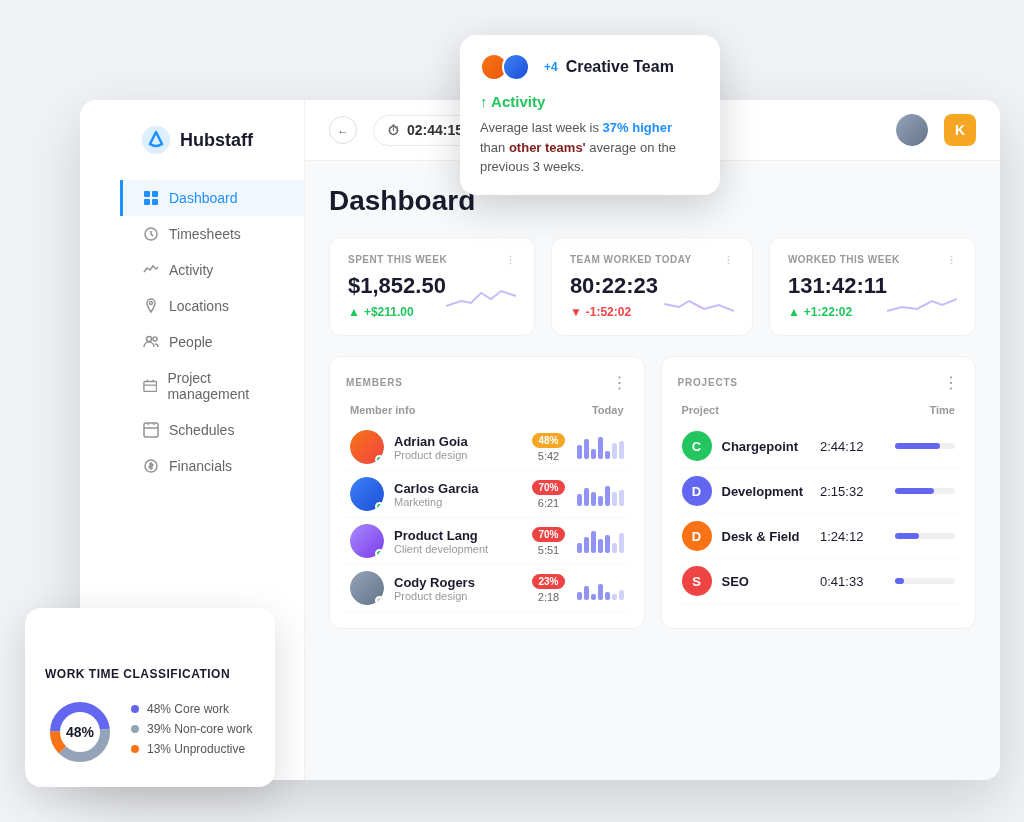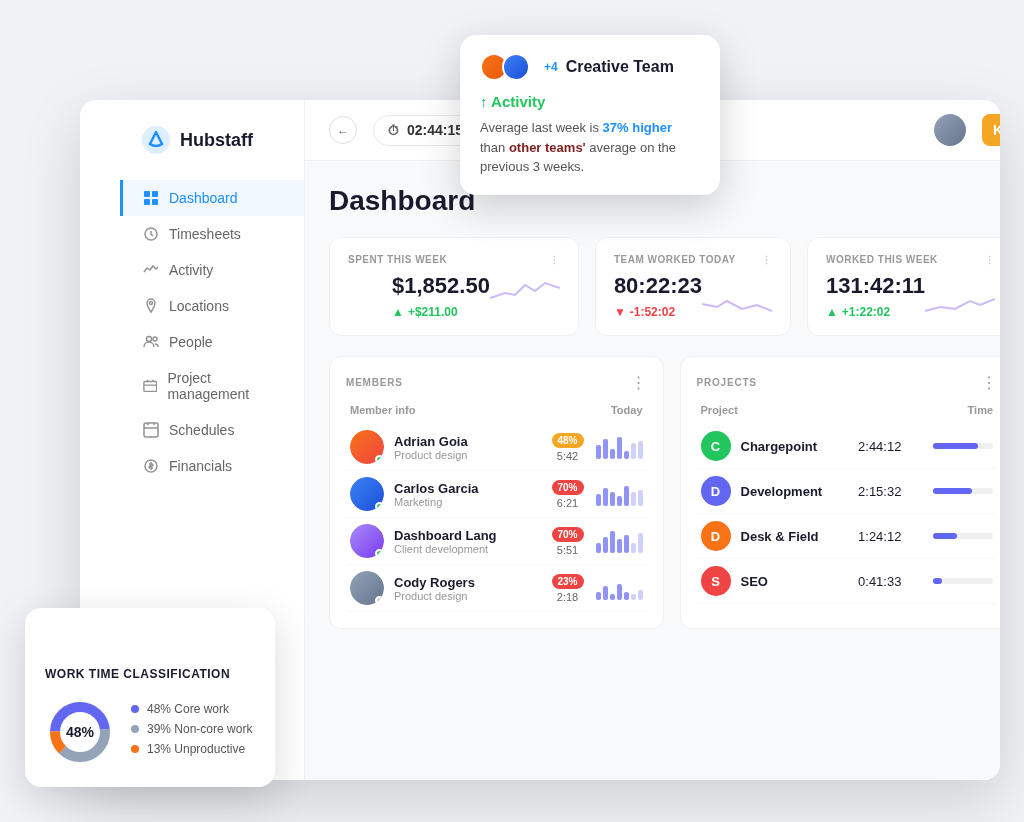--- a/index.html
+++ b/index.html
@@ -560,21 +560,21 @@
 
     <div class="dashboard-body">
       <div class="dashboard-title">Dashboard</div>
 
       <div class="stats-row">
         <div class="stat-card">
           <div class="stat-label">
             <span>SPENT THIS WEEK</span>
             <span style="color:#ccc;cursor:pointer;">⋮</span>
           </div>
-          <div style="display:flex;justify-content:space-between;align-items:flex-start;margin-left:44px;">
+          <div style="display:flex;justify-content:space-between;align-items:center;">
             <div>
               <div class="stat-value">$1,852.50</div>
               <div class="stat-change up">
                 <span>▲</span>
                 <span>+$211.00</span>
               </div>
             </div>
             <svg width="70" height="30" class="sparkline">
               <polyline points="0,25 15,20 25,22 35,12 45,18 55,10 70,15" fill="none" stroke="#a78bfa" stroke-width="2"></polyline>
             </svg>
@@ -679,21 +679,21 @@
               <div class="bar" style="height:16px;opacity:0.3;"></div>
             </div>
           </div>
 
           <div class="member-row">
             <div class="member-avatar">
               <div style="width:100%;height:100%;background:linear-gradient(135deg,#a78bfa,#7c3aed);border-radius:50%;"></div>
               <div class="status-dot dot-green"></div>
             </div>
             <div class="member-info">
-              <div class="member-name">Dashboard Lang</div>
+              <div class="member-name">Product Lang</div>
               <div class="member-role">Client development</div>
             </div>
             <div class="member-time-block">
               <span class="member-badge badge-green">70%</span>
               <span class="member-hours">5:51</span>
             </div>
             <div class="bar-chart-mini">
               <div class="bar" style="height:10px;"></div>
               <div class="bar" style="height:16px;"></div>
               <div class="bar" style="height:22px;"></div>

